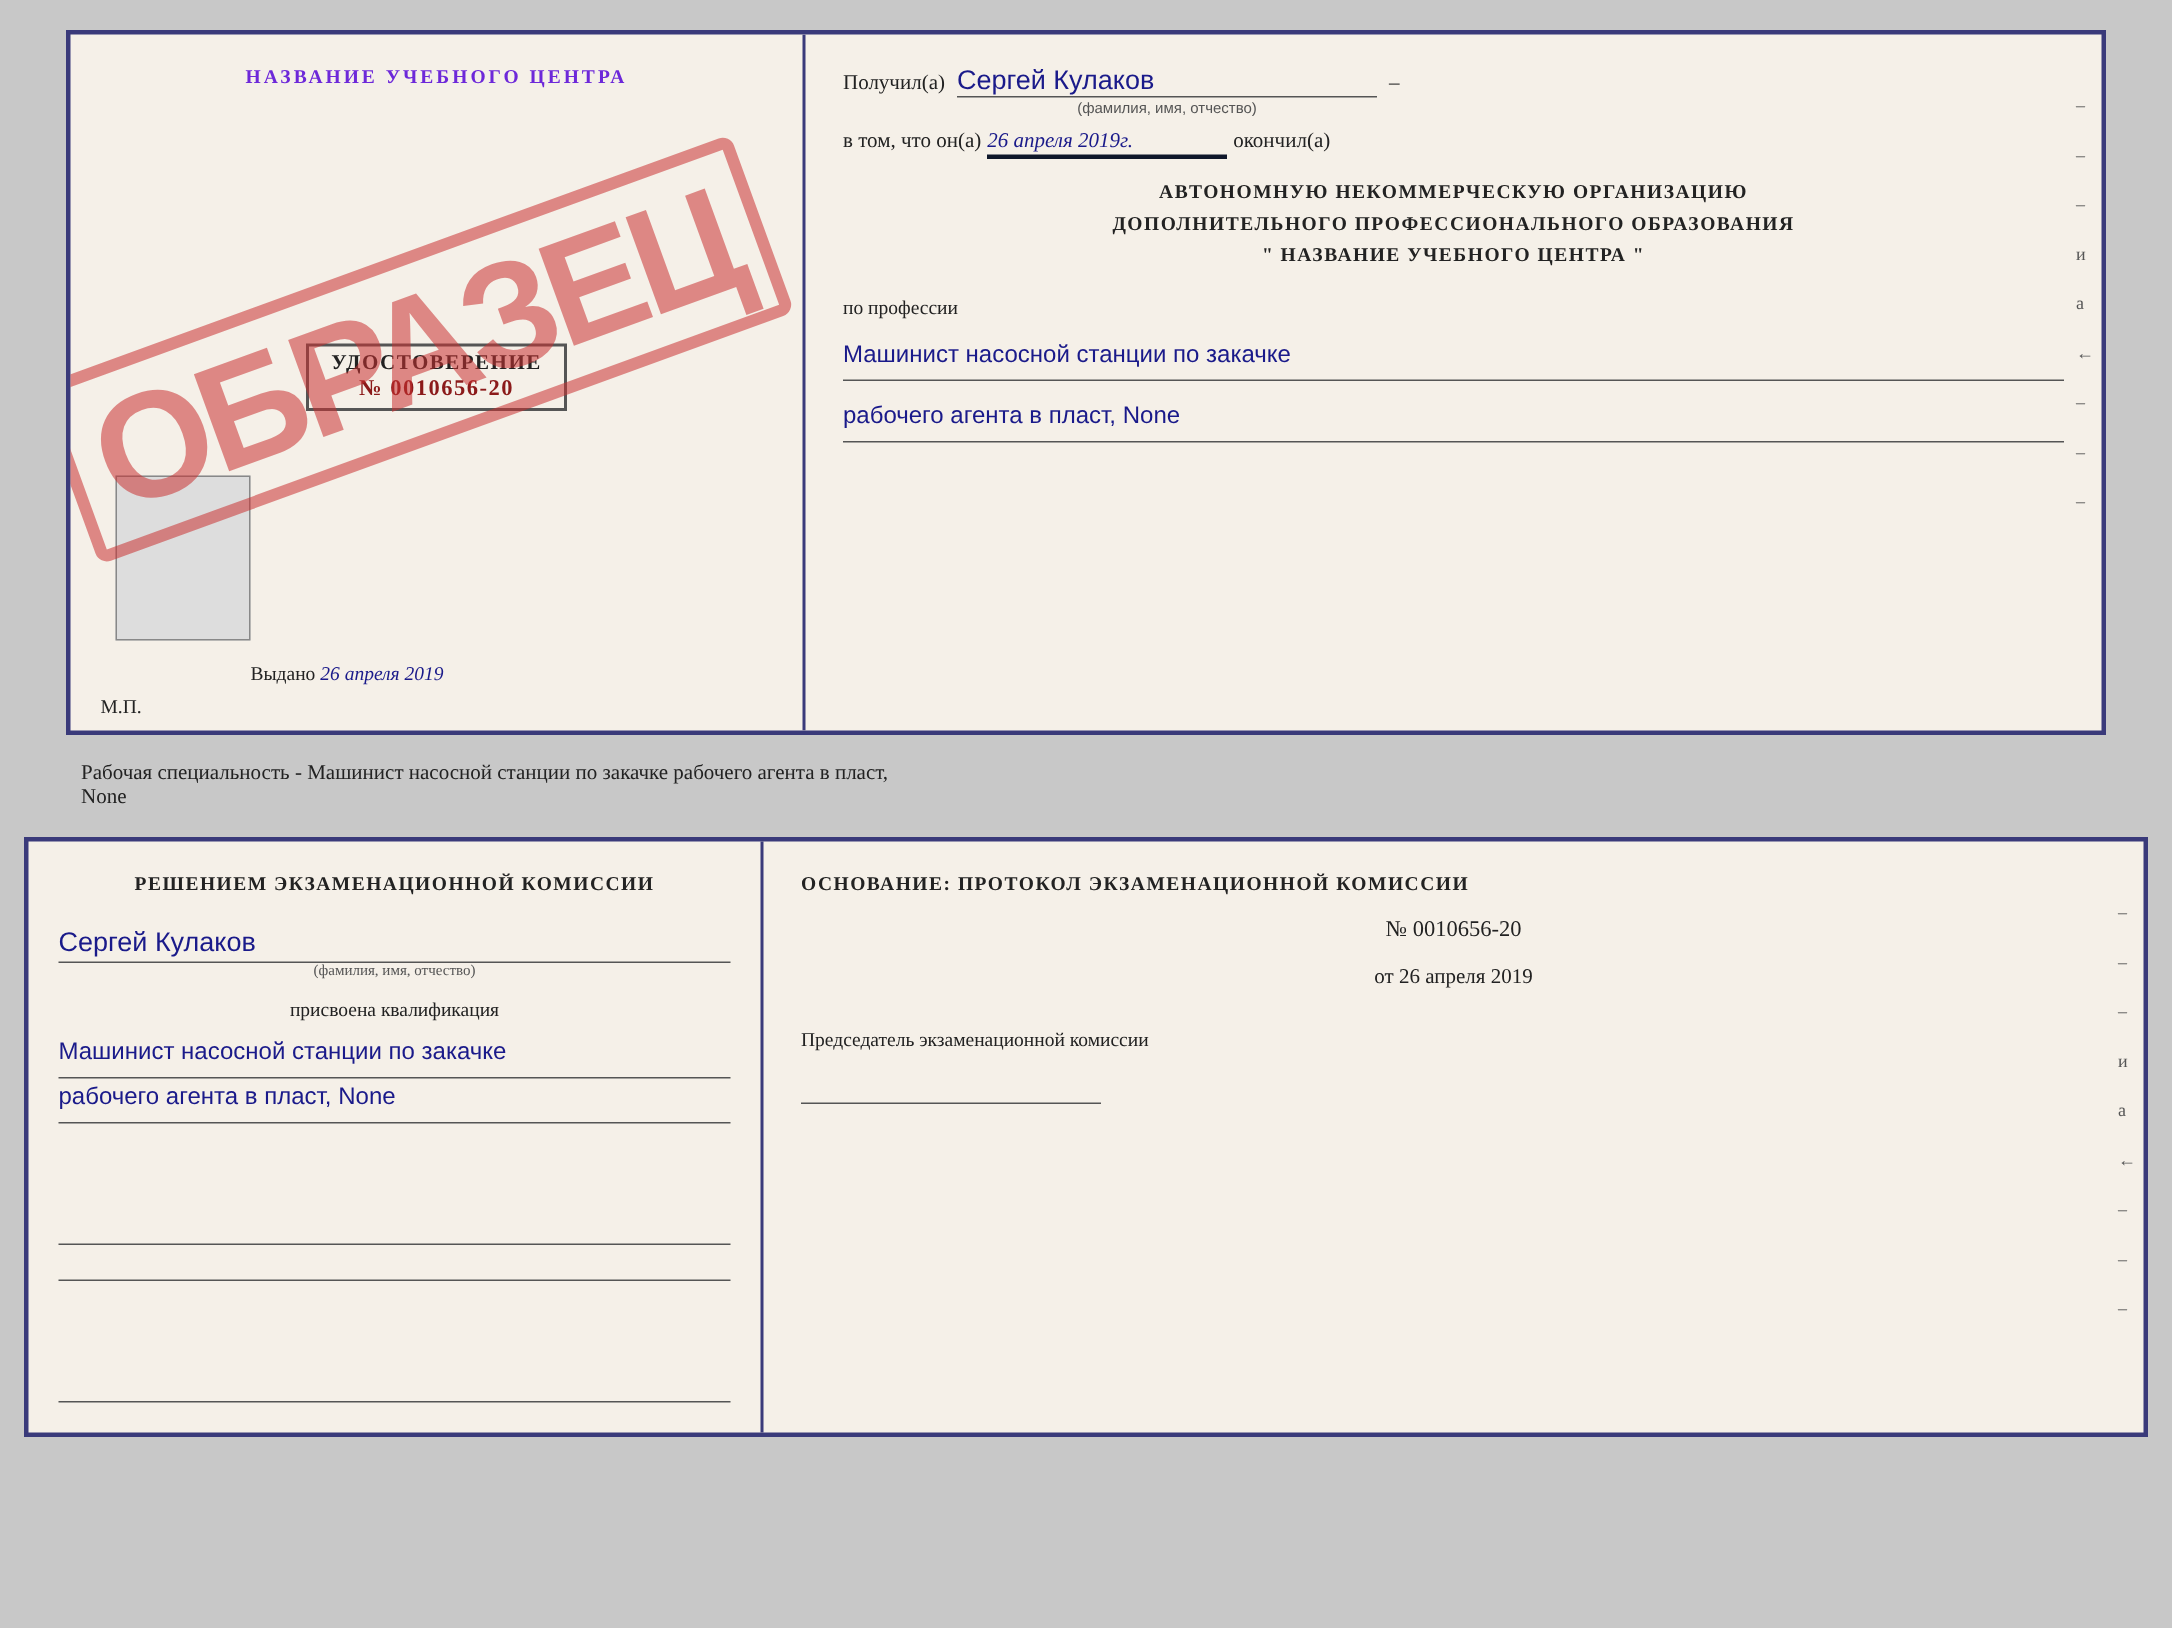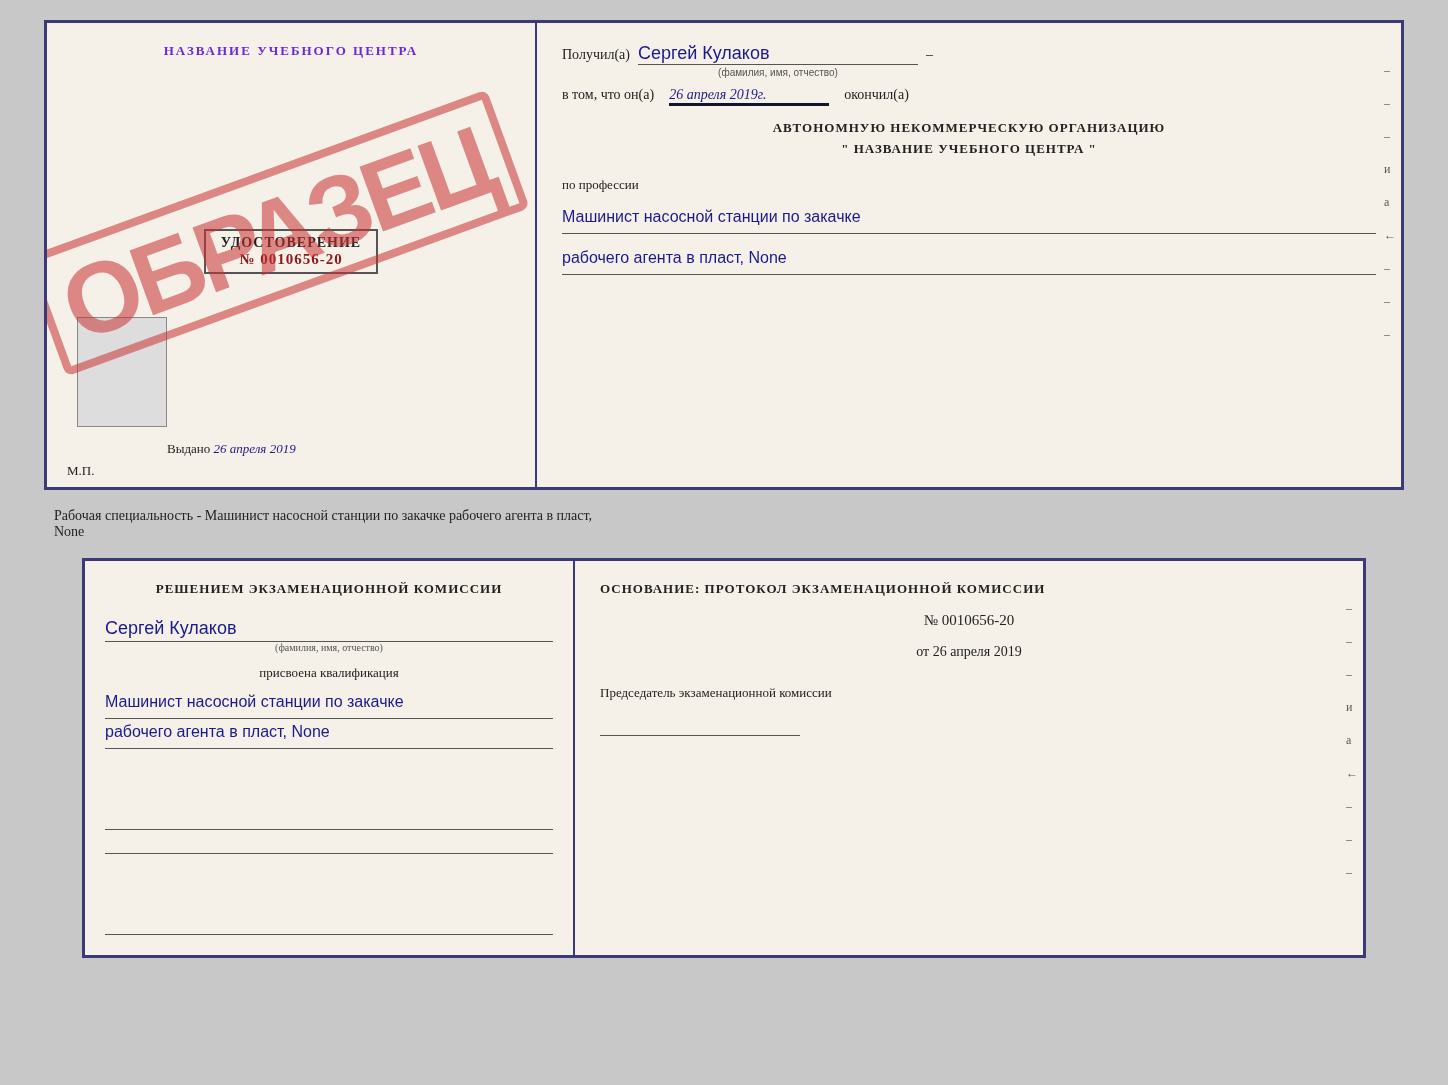--- a/index.html
+++ b/index.html
@@ -161,21 +161,21 @@
       position: absolute;
       bottom: -14px;
       left: 50%;
       transform: translateX(-50%);
       white-space: nowrap;
     }
 
     .vtom-row {
       display: flex;
       align-items: baseline;
-      gap: 15px;
+      gap: 4px;
       font-size: 14px;
       color: #222;
       margin-top: 10px;
     }
 
     .vtom-date {
       font-style: italic;
       color: #1a1a8a;
       border-bottom: 3px solid #0f172a;
       min-width: 160px;
@@ -223,21 +223,21 @@
     .middle-text {
       width: 1360px;
       padding: 8px 10px;
       font-size: 14px;
       color: #222;
       background: transparent;
     }
 
     
     .certificate-bottom {
-      width: 1284px;
+      width: 1416px;
       height: 400px;
       background: #f5f0e8;
       border: 3px solid #3a3a7a;
       display: flex;
     }
 
     .cert-bottom-left {
       width: 490px;
       border-right: 2px solid #3a3a7a;
       padding: 20px;
@@ -423,20 +423,21 @@
     </div>
 
     <div class="vtom-row">
       <span>в том, что он(а)</span>
       <span class="vtom-date">26 апреля 2019г.</span>
       <span>окончил(а)</span>
     </div>
 
     <div class="org-block">
       <div>АВТОНОМНУЮ НЕКОММЕРЧЕСКУЮ ОРГАНИЗАЦИЮ</div>
+      <div>ДОПОЛНИТЕЛЬНОГО ПРОФЕССИОНАЛЬНОГО ОБРАЗОВАНИЯ</div>
       <div>"   НАЗВАНИЕ УЧЕБНОГО ЦЕНТРА   "</div>
     </div>
 
     <div class="po-professii">по профессии</div>
     <span class="profession-line">Машинист насосной станции по закачке</span>
     <span class="profession-line">рабочего агента в пласт, None</span>
 
     <div class="right-side-marks">
       <span class="dash">–</span>
       <span class="dash">–</span>

